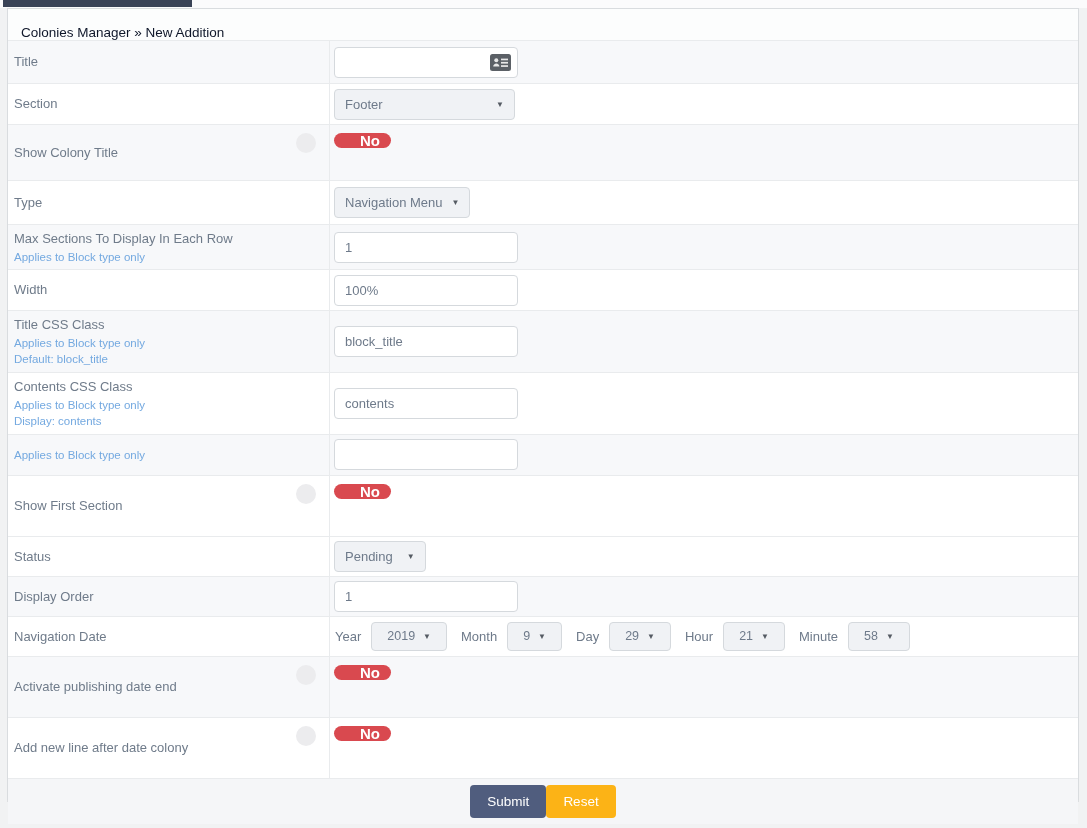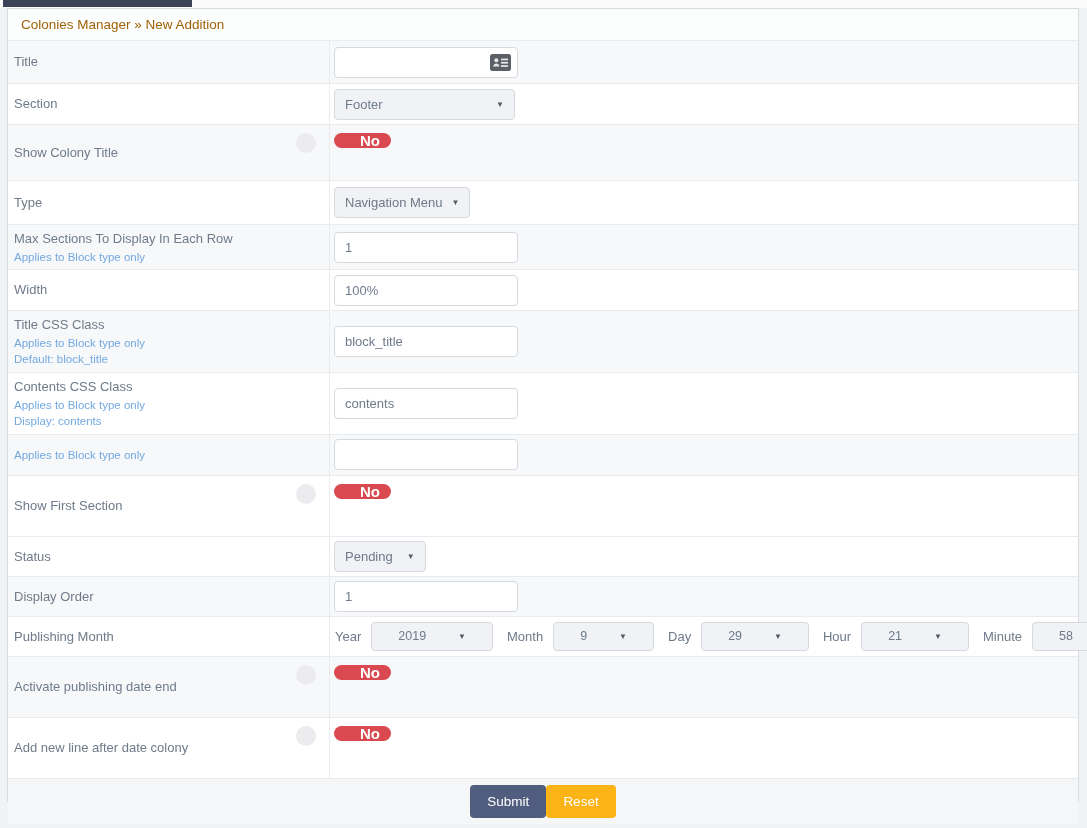--- a/index.html
+++ b/index.html
@@ -14,25 +14,25 @@
   .container {
     margin: 0 8px 0 7px;
     background: #ffffff;
     border: 1px solid #d9dcdf;
     box-shadow: 0 2px 0 #dcdee0;
     height: 792px;
   }
 
   .breadcrumb-row {
     height: 32px;
-    display: flex; align-items: center;
+    display: flex; align-items: flex-end;
     padding-left: 13px;
     background: #fcfdfd;
     border-bottom: 1px solid #e9ebed;
-    color: #a16207; font-size: 13.5px;
+    color: #0f172a; font-size: 13.5px;
   }
 
   .row { display: flex; align-items: stretch; border-bottom: 1px solid #e9ebed; background: #ffffff; }
   .row.alt { background: #f7f8fa; }
 
   .label-col {
     width: 322px; min-width: 322px;
     border-right: 1px solid #e9ebed;
     padding: 4px 46px 4px 6px;
     display: flex; flex-direction: column; justify-content: center;
@@ -60,21 +60,21 @@
   .card-icon { position: absolute; right: 7px; top: 7px; }
 
   .select {
     display: inline-flex; align-items: center;
     background: #f0f2f5; border: 1px solid #d5d9dd; border-radius: 4px;
     height: 31px; padding: 0 10px;
     color: #6e7a8a; font-size: 13px; cursor: pointer; white-space: nowrap;
   }
   .select .arrow { font-size: 8px; color: #555b63; margin-left: 9px; }
   .select.w170 { width: 181px; justify-content: space-between; }
-  .select.sm { height: 29px; font-size: 12.5px; padding: 0 26px; gap: 24px; }
+  .select.sm { height: 29px; font-size: 12.5px; padding: 0 15px; }
   .select.sm .arrow { margin-left: 8px; }
 
   .toggle {
     width: 57px; height: 15px; border-radius: 11px;
     background: #d9494f; color: #ffffff;
     font-size: 15px; font-weight: bold;
     display: inline-flex; align-items: center; justify-content: flex-end;
     padding-right: 11px; cursor: pointer;
   }
 
@@ -244,21 +244,21 @@
     <div class="label-col">
       <span class="lbl">Display Order</span>
     </div>
     <div class="value-col">
       <input class="text-input" type="text" value="1" style="">
     </div>
   </div>
 
   <div class="row h40">
     <div class="label-col">
-      <span class="lbl">Publishing Month</span>
+      <span class="lbl">Navigation Date</span>
     </div>
     <div class="value-col">
       <div class="date-group">
         <span class="date-lbl first">Year</span>
         <div class="select sm">
           <span>2019</span>
           <span class="arrow">▼</span>
         </div>
         <span class="date-lbl">Month</span>
         <div class="select sm">

